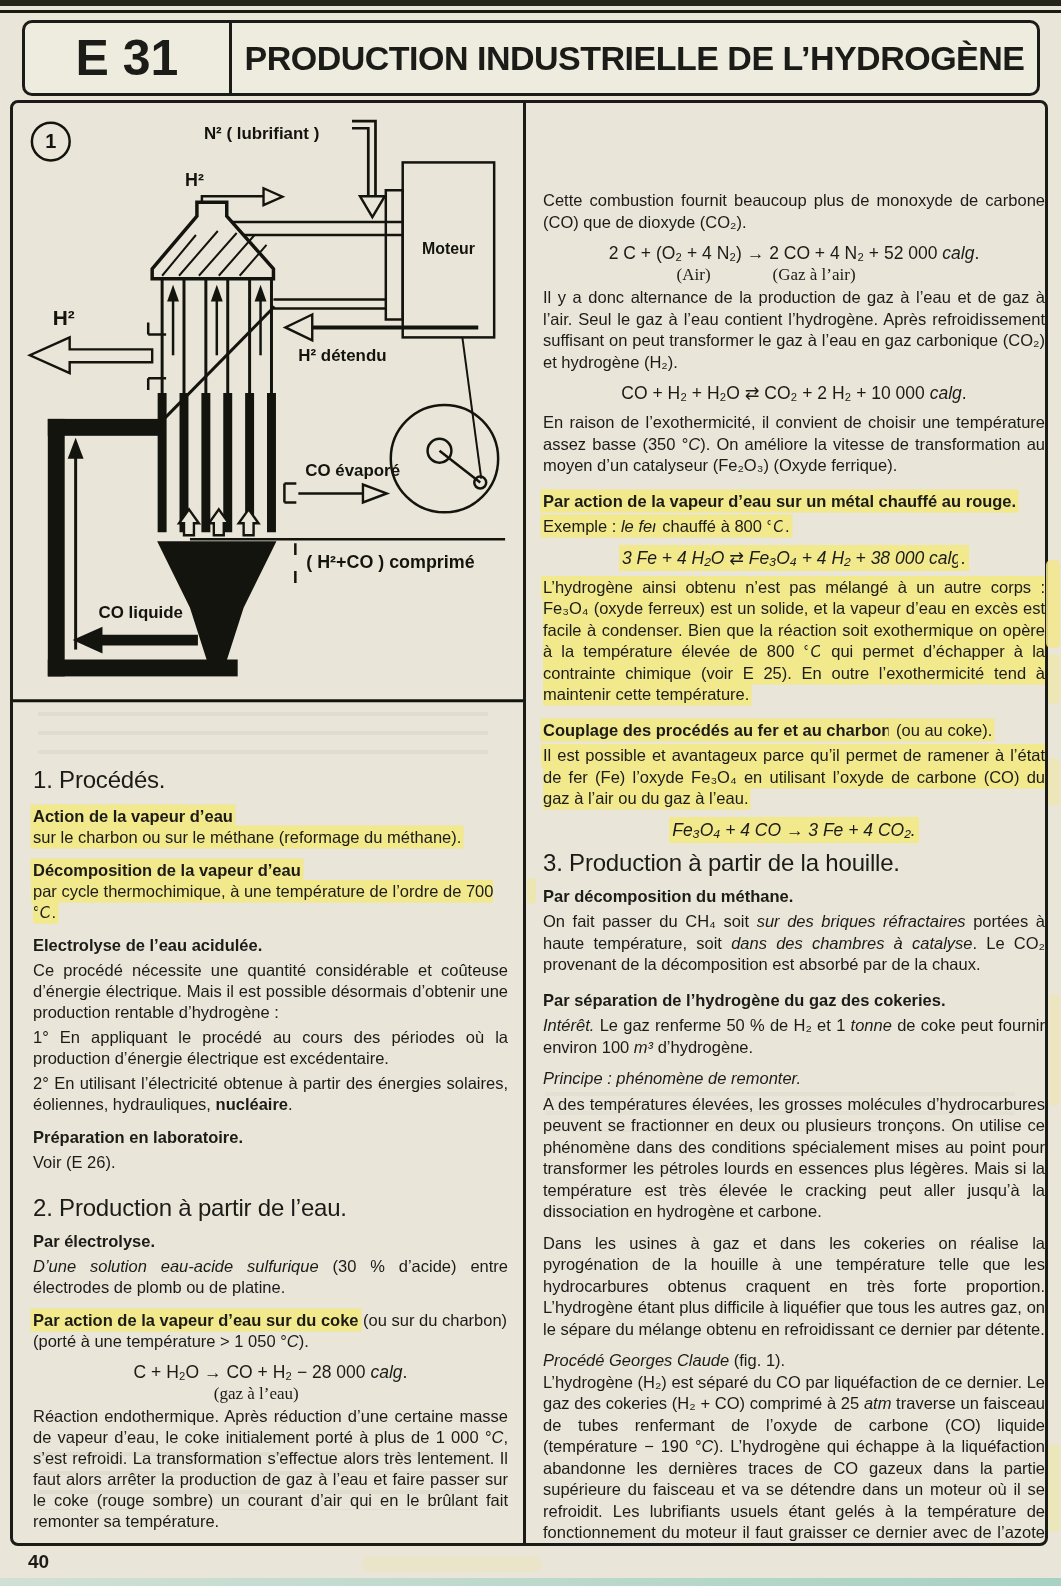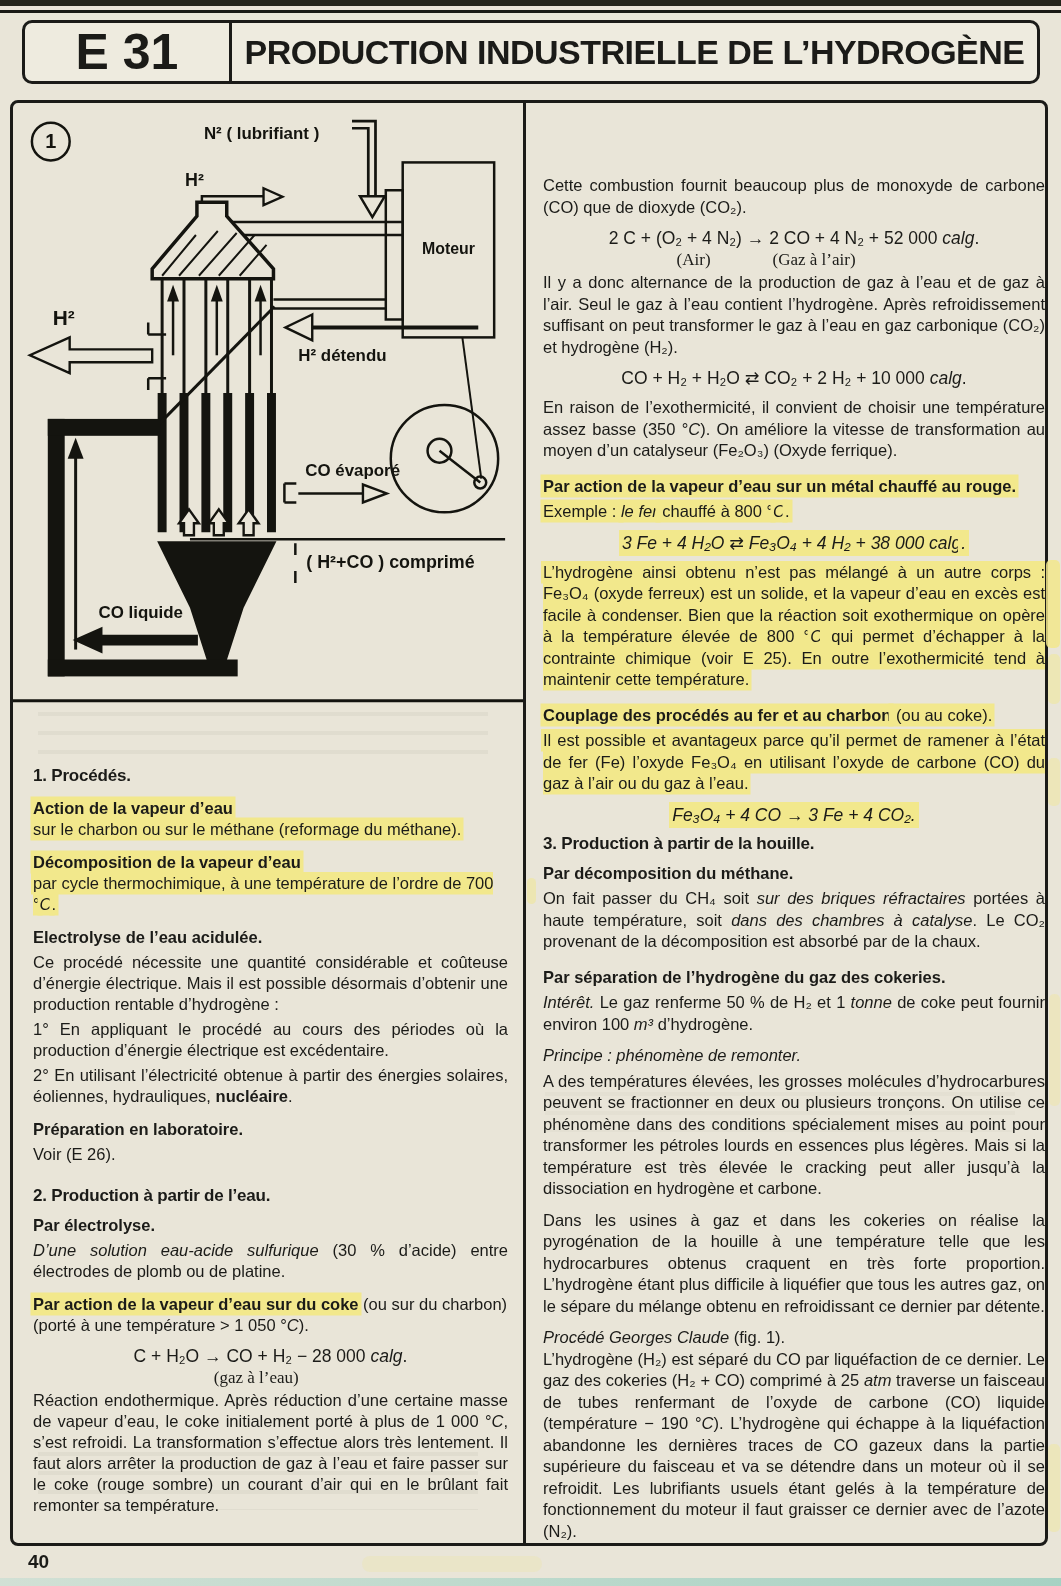--- a/index.html
+++ b/index.html
@@ -17,55 +17,55 @@
     font-family:"Liberation Sans","DejaVu Sans",sans-serif;
     color:var(--ink);
     overflow:hidden;
   }
   .scan-top{position:absolute;left:0;top:0;width:1061px;height:6px;background:#24251b;}
   .trim-line{position:absolute;left:0;top:10px;width:1061px;height:3px;background:#191915;}
   .scan-bottom{position:absolute;left:0;bottom:0;width:1061px;height:8px;
     background:linear-gradient(90deg,rgba(190,220,210,.55),rgba(150,205,190,.8));}
   
   .hdr{
-    position:absolute;left:22px;top:20px;width:1018px;height:64px;
+    position:absolute;left:22px;top:20px;width:1018px;height:76px;
     border:3px solid var(--ink);border-radius:10px;background:var(--paper-light);
     display:flex;align-items:stretch;overflow:hidden;
   }
   .hdr-code{
     width:207px;border-right:3px solid var(--ink);
     display:flex;align-items:center;justify-content:center;
     font-size:50px;font-weight:700;letter-spacing:0px;
   }
   .hdr-title{
     flex:1;display:flex;align-items:center;justify-content:center;
     font-size:34px;font-weight:700;letter-spacing:-.5px;white-space:nowrap;
   }
   
   .box{
     position:absolute;left:10px;top:100px;width:1038px;height:1446px;
     border:3px solid var(--ink);border-radius:8px;background:var(--paper);
     display:flex;overflow:hidden;
   }
   .col-left{width:513px;border-right:3px solid var(--ink);}
-  .col-right{flex:1;padding:72px 0 0 17px;}
+  .col-right{flex:1;padding:72px 0 0 17px;margin-top:15px;}
   .fig-panel{width:510px;height:601px;position:relative;}
   .fig-svg{display:block;width:510px;height:601px;}
   .fig-svg text{font-family:"Liberation Sans","DejaVu Sans",sans-serif;font-weight:700;fill:#14140f;}
   .ln{stroke:#14140f;stroke-width:2.5;fill:none;}
   .lnf{stroke:#14140f;stroke-width:3;fill:none;}
   .hollow{fill:var(--paper);stroke:#14140f;stroke-width:2.4;}
   .solid{fill:#14140f;stroke:none;}
   .ltext{padding:62px 15px 0 20px;}
   
   .p{font-size:16.5px;line-height:21px;text-align:justify;margin:4px 0;}
   .col-right .p{line-height:21.5px;}
   .hd{margin-top:12px;text-align:left;}
   .mt10{margin-top:10px;} .mt14{margin-top:14px;} .mt26{margin-top:26px;}
-  .h1{font-size:17px;font-weight:700;letter-spacing:-.2px;margin:0 0 9px 0;}
+  .h1{font-size:24px;font-weight:400;letter-spacing:-.2px;margin:0 0 9px 0;}
   .h1.mt{margin-top:21px;}
   .p span.b,.fb{font-weight:700;}
   .p span.i{font-style:italic;}
   .p span.h{background:var(--hl);box-shadow:0 0 0 2.5px var(--hl);}
   .eq{text-align:center;margin:9px 0 7px;font-size:17.5px;line-height:23px;}
   .eq .eq-main span.i{font-style:italic;}
   .eq .eq-main span.h{background:var(--hl);box-shadow:0 0 0 3px var(--hl);font-style:italic;}
   .eq-subs{position:relative;height:15px;font-size:17px;font-family:Liberation Serif, serif;}
   .eq-sub{position:absolute;top:-2px;transform:translateX(-50%);white-space:nowrap;}
   .pagenum{position:absolute;left:28px;top:1551px;font-size:19px;font-weight:700;}

